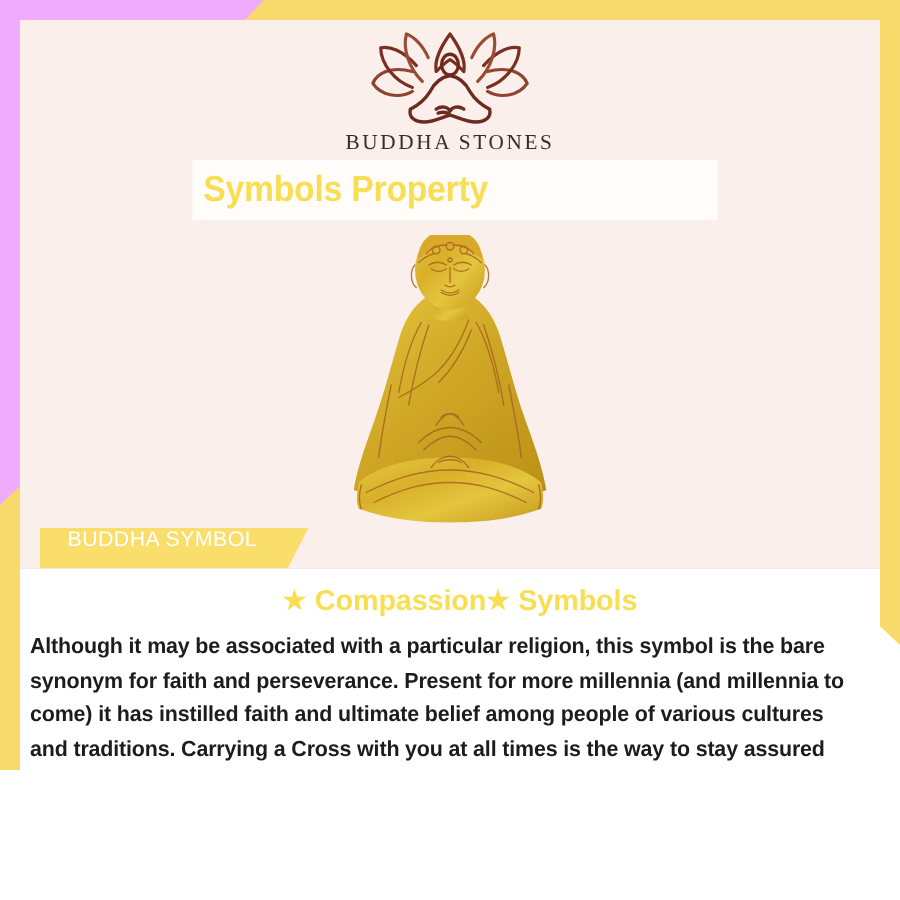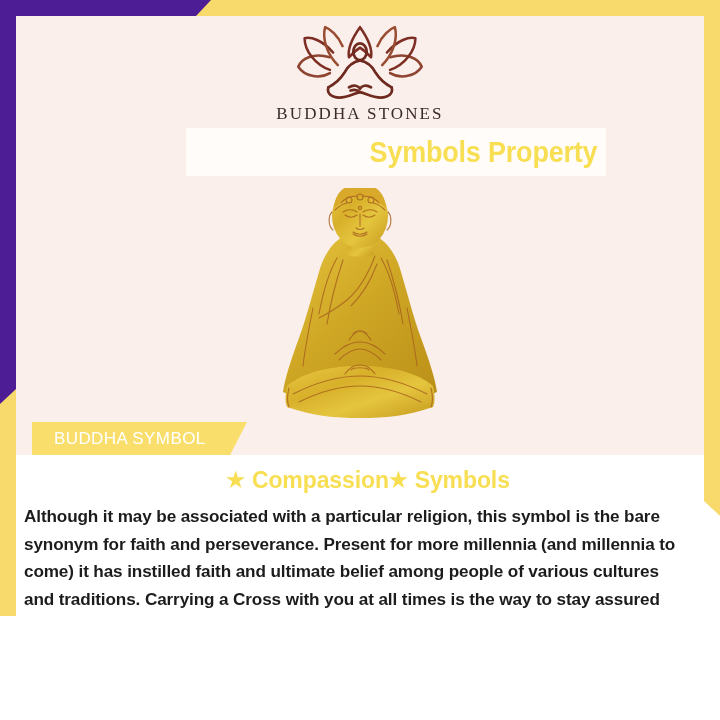--- a/index.html
+++ b/index.html
@@ -11,21 +11,21 @@
     height: 720px;
     overflow: hidden;
     font-family: "Liberation Sans", sans-serif;
     background: #ffffff;
   }
 
   #poster {
     position: relative;
     width: 720px;
     height: 616px;
-    background: #4c1d95;
+    background: #f0abfc;
     overflow: hidden;
   }
 
   
   .deco-top {
     position: absolute;
     top: 0;
     left: 196px;
     width: 524px;
     height: 16px;
@@ -92,23 +92,22 @@
   
   .title-banner {
     position: absolute;
     left: 138px;
     top: 112px;
     width: 420px;
     height: 48px;
     background: #FFFCFA;
     display: flex;
     align-items: center;
-    justify-content: flex-end;
+    justify-content: flex-start;
     z-index: 3;
-    margin-left: 32px;
   }
   .title-text {
     color: #F8DE52;
     font-size: 29px;
     font-weight: bold;
     letter-spacing: -0.2px;
     font-family: "Liberation Sans", sans-serif;
     transform: scaleX(0.93);
   }
 
@@ -131,21 +130,21 @@
   
   .ribbon {
     position: absolute;
     left: 16px;
     top: 406px;
     width: 215px;
     height: 33px;
     background: #F9DE6C;
     clip-path: polygon(0 0, 100% 0, calc(100% - 17px) 100%, 0 100%);
     display: flex;
-    align-items: center;
+    align-items: flex-start;
     z-index: 6;
   }
   .ribbon-text {
     color: #FFFFFF;
     font-size: 17px;
     padding-left: 22px;
     letter-spacing: 0.4px;
     font-family: "Liberation Sans", sans-serif;
   }
 

